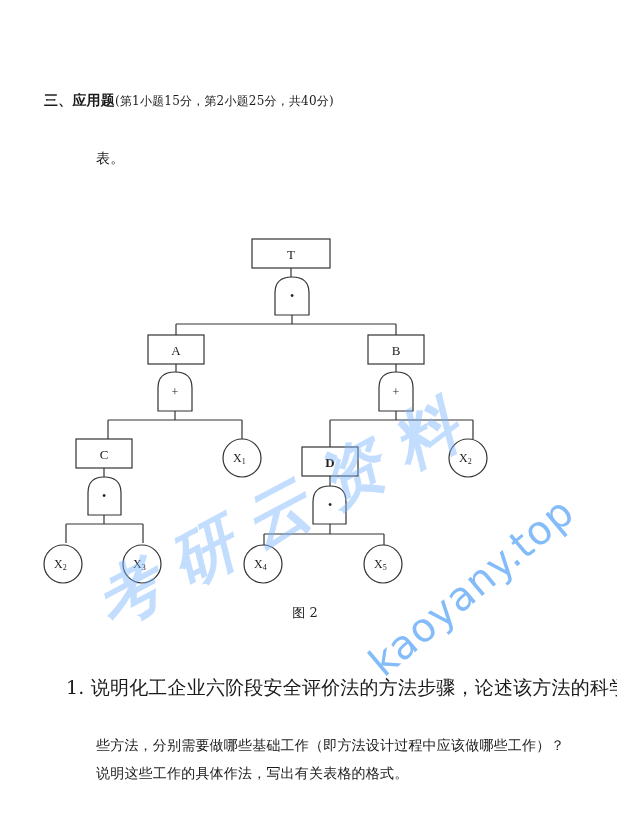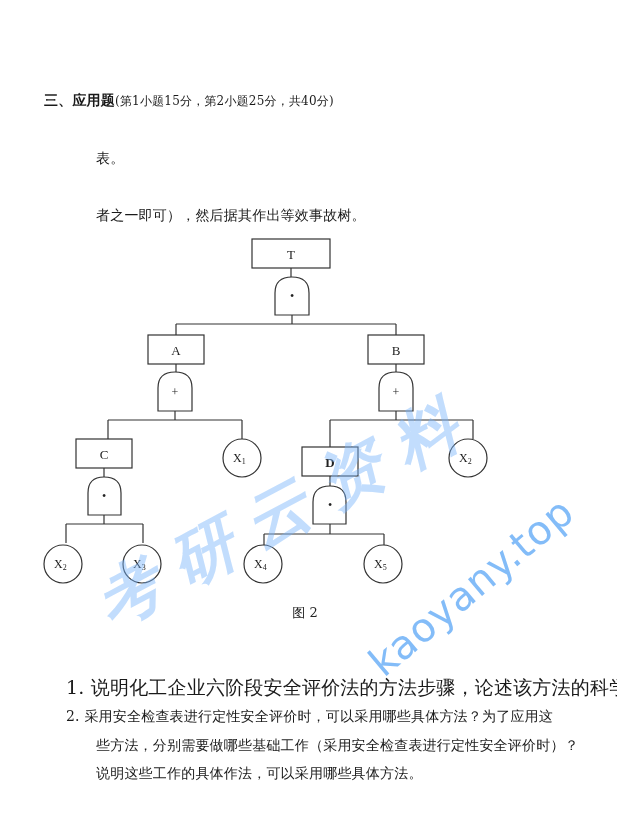--- a/index.html
+++ b/index.html
@@ -74,21 +74,20 @@
 </head>
 <body>
 
 <div class="page">
 
   <div class="line" style="left:44px; top:41px;">
     <span class="section-title">三、应用题</span><span class="section-note">(第1小题15分，第2小题25分，共40分)</span>
   </div>
 
   <div class="line" style="left:96px; top:99px;">表。</div>
-  <div class="line" style="left:96px; top:156px;">者之一即可），然后据其作出等效事故树。</div>
 
   <svg class="tree" width="617" height="822" viewBox="0 0 617 822">
     <g stroke="#333" stroke-width="1.2" fill="none">
 
       <rect x="252" y="189" width="78" height="29" fill="#fff"></rect>
       <line x1="291" y1="218" x2="291" y2="227"></line>
 
       <path d="M275,265 L275,243 Q275,227 292,227 Q309,227 309,243 L309,265 Z" fill="#fff"></path>
       <line x1="292" y1="265" x2="292" y2="274"></line>
 
@@ -165,21 +164,20 @@
       <text x="133" y="518" font-size="12">X<tspan font-size="8" dy="2">3</tspan></text>
       <text x="254" y="518" font-size="12">X<tspan font-size="8" dy="2">4</tspan></text>
       <text x="374" y="518" font-size="12">X<tspan font-size="8" dy="2">5</tspan></text>
     </g>
 
     <text x="305" y="567" font-family="DejaVu Serif, serif" font-size="13" fill="#222" text-anchor="middle">图 2</text>
   </svg>
 
 
   <div class="line" style="left:66px; top:628px; font-size:19px;">1. 说明化工企业六阶段安全评价法的方法步骤，论述该方法的科学性和合理性。</div>
-  <div class="line" style="left:66px; top:657px;">2. 采用安全检查表进行定性安全评价时，可以采用哪些具体方法？为了应用这</div>
-  <div class="line" style="left:96px; top:686px;">些方法，分别需要做哪些基础工作（采用安全检查表进行定性安全评价时）？</div>
-  <div class="line" style="left:96px; top:714px;">说明这些工作的具体作法，可以采用哪些具体方法。</div>
+  <div class="line" style="left:96px; top:686px;">些方法，分别需要做哪些基础工作（即方法设计过程中应该做哪些工作）？</div>
+  <div class="line" style="left:96px; top:714px;">说明这些工作的具体作法，写出有关表格的格式。</div>
 
   <div class="footer">第 2 页/共 8 页</div>
 
   <div class="watermark wm-cn" style="left:80px; top:520px;">考研云资料</div>
   <div class="watermark wm-en" style="left:360px; top:600px;">kaoyany.top</div>
 </div>
 
 </body></html>

